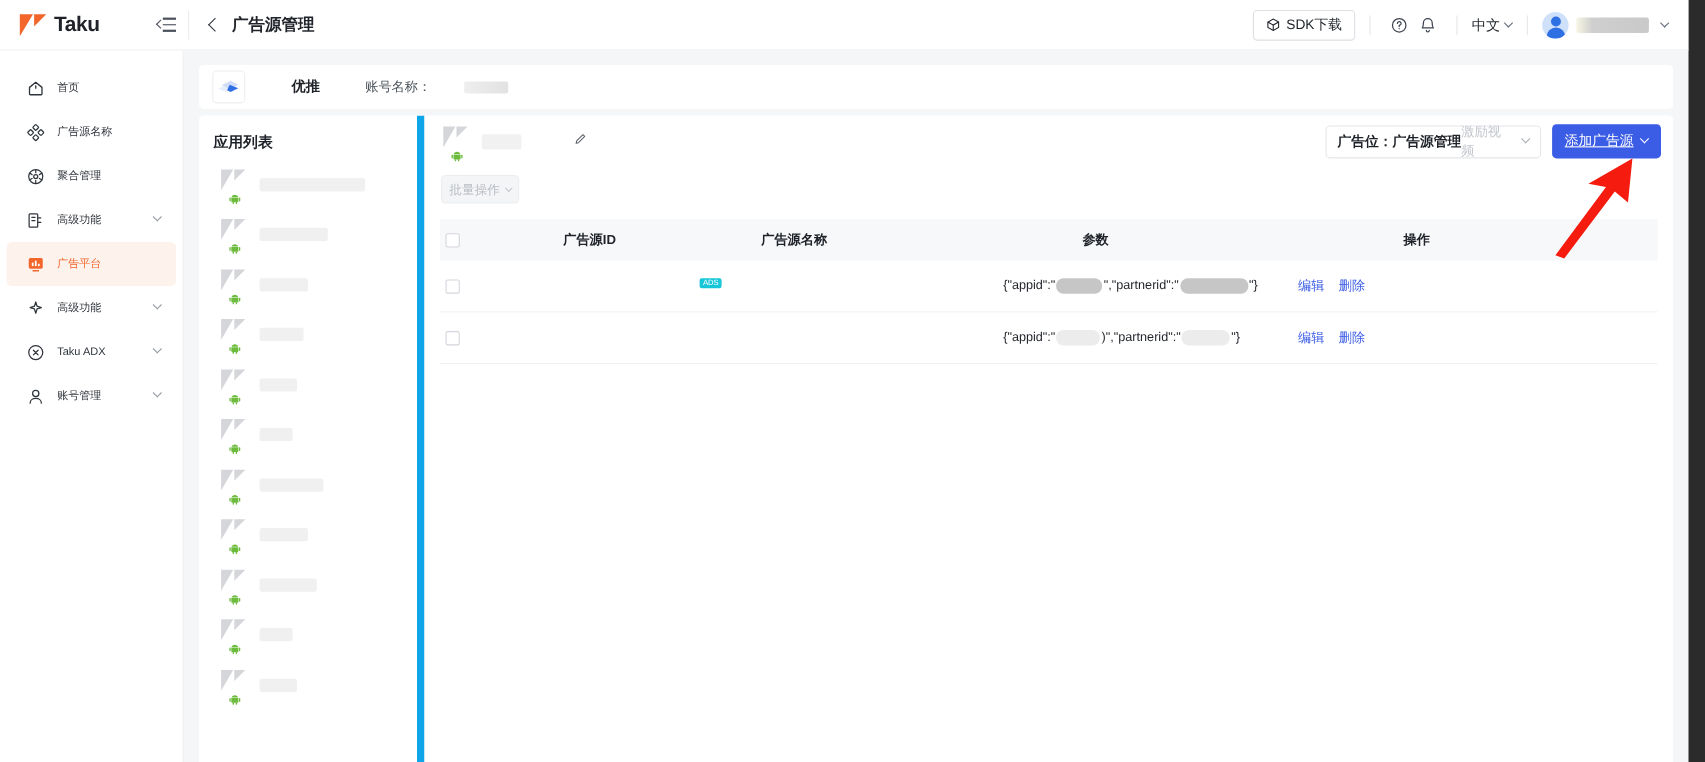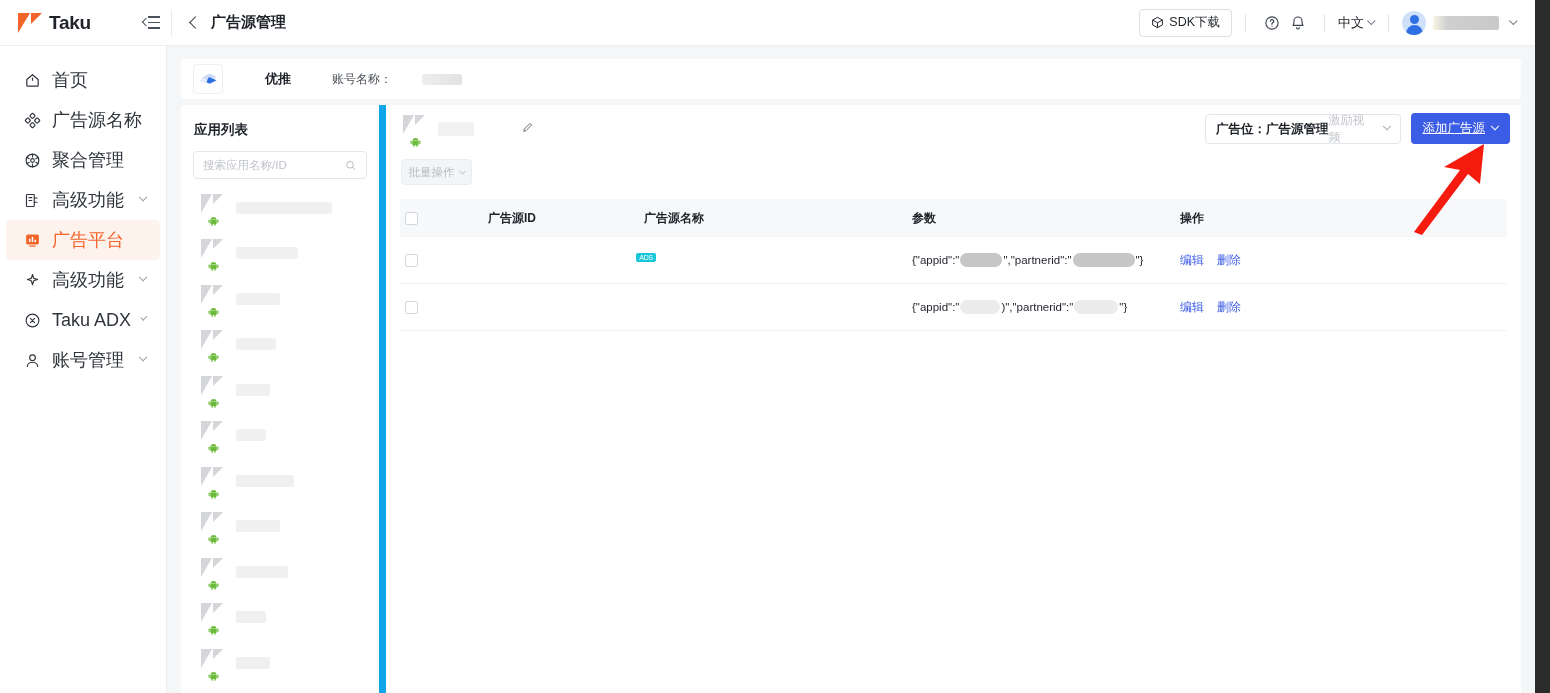--- a/index.html
+++ b/index.html
@@ -103,21 +103,21 @@
   }
   
   .sidebar {
     position: absolute; left: 0; top: 46px; width: 167px; height: 647px;
     background: #ffffff; border-right: 1px solid #edeef0;
     padding-top: 14px;
   }
   .nav-item {
     height: 40px; display: flex; align-items: center; padding: 0 14px 0 18px;
     gap: 11px; cursor: pointer; margin: 0 6px; border-radius: 5px;
-    font-size: 18px; color: #30353c;
+    font-size: 10px; color: #30353c;
   }
   .nav-item.active { background: #fdf2ec; color: #f2662c; }
   .nav-ico { width: 17px; height: 17px; flex: none; display: block; }
   .nav-label { white-space: nowrap; }
   .nav-caret {
     margin-left: auto; width: 6px; height: 6px;
     border-right: 1.3px solid #9aa0a8; border-bottom: 1.3px solid #9aa0a8;
     transform: rotate(45deg) translate(-2px,-2px);
   }
   
@@ -226,21 +226,21 @@
     font-size: 11.5px; color: #b9bdc4; cursor: not-allowed;
   }
   .bulk-caret {
     width: 5px; height: 5px; border-right: 1.2px solid #c3c7cd; border-bottom: 1.2px solid #c3c7cd;
     transform: rotate(45deg) translate(-1px,-1px);
   }
   
   .tbl { position: absolute; left: 14px; top: 94px; width: 1107px; }
   .tbl-head {
     display: flex; align-items: center; height: 38px; background: #f7f8fa;
-    font-size: 12px; color: #1f2329; font-weight: bold;
+    font-size: 12px; color: #1f2329; font-weight: bold; gap: 24px;
   }
   .tbl-row {
     display: flex; align-items: center; height: 47px; border-bottom: 1px solid #f0f1f3;
     font-size: 12px; color: #1f2329;
   }
   .c-chk { width: 88px; padding-left: 5px; }
   .c-id { width: 156px; }
   .c-name { width: 268px; }
   .c-param { width: 268px; }
   .c-act { width: 160px; }
@@ -418,27 +418,20 @@
         </svg>
       </div>
       <span class="acct-name">优推</span>
       <span class="acct-sub">账号名称：</span>
       <span class="acct-redact"></span>
     </div>
 
 
     <div class="applist">
       <div class="applist-title">应用列表</div>
-      <div class="applist-search">
-        <input type="text" placeholder="搜索应用名称/ID" style="">
-        <svg width="13" height="13" viewBox="0 0 24 24" fill="none" stroke="#b4b8bf" stroke-width="2">
-          <circle cx="10.5" cy="10.5" r="7"></circle>
-            <path d="M15.8 15.8 21 21" stroke-linecap="round"></path>
-        </svg>
-      </div>
       <div class="app-rows" id="app-rows">
           <div class="app-row">
             <span class="app-ico-wrap"><span class="app-ico"><i class="a1"></i><i class="a2"></i></span><svg class="droid droid-svg" viewBox="0 0 24 24">
   <path d="M5 10h14v8a1.5 1.5 0 0 1-1.5 1.5h-11A1.5 1.5 0 0 1 5 18z" fill="#6cbb3c"></path>
   <path d="M5.6 9c.5-2.6 3.2-4.5 6.4-4.5S17.9 6.4 18.4 9z" fill="#6cbb3c"></path>
   <rect x="1.2" y="10" width="2.6" height="7.5" rx="1.3" fill="#6cbb3c"></rect>
   <rect x="20.2" y="10" width="2.6" height="7.5" rx="1.3" fill="#6cbb3c"></rect>
   <rect x="7.6" y="19" width="2.6" height="4.5" rx="1.3" fill="#6cbb3c"></rect>
   <rect x="13.8" y="19" width="2.6" height="4.5" rx="1.3" fill="#6cbb3c"></rect>
 </svg></span>

